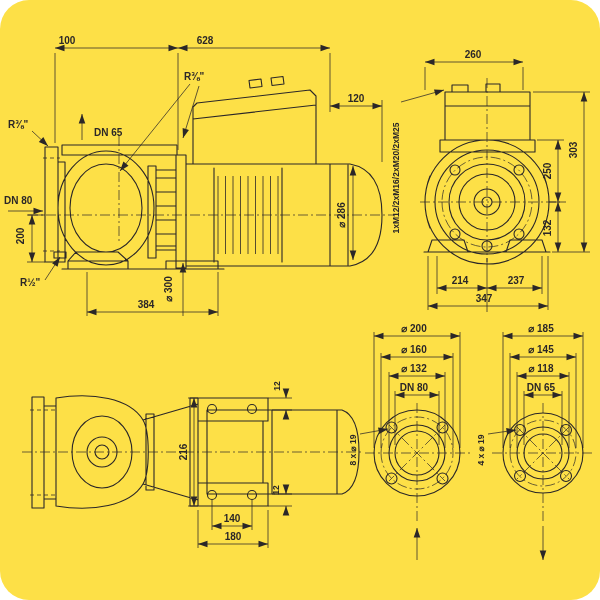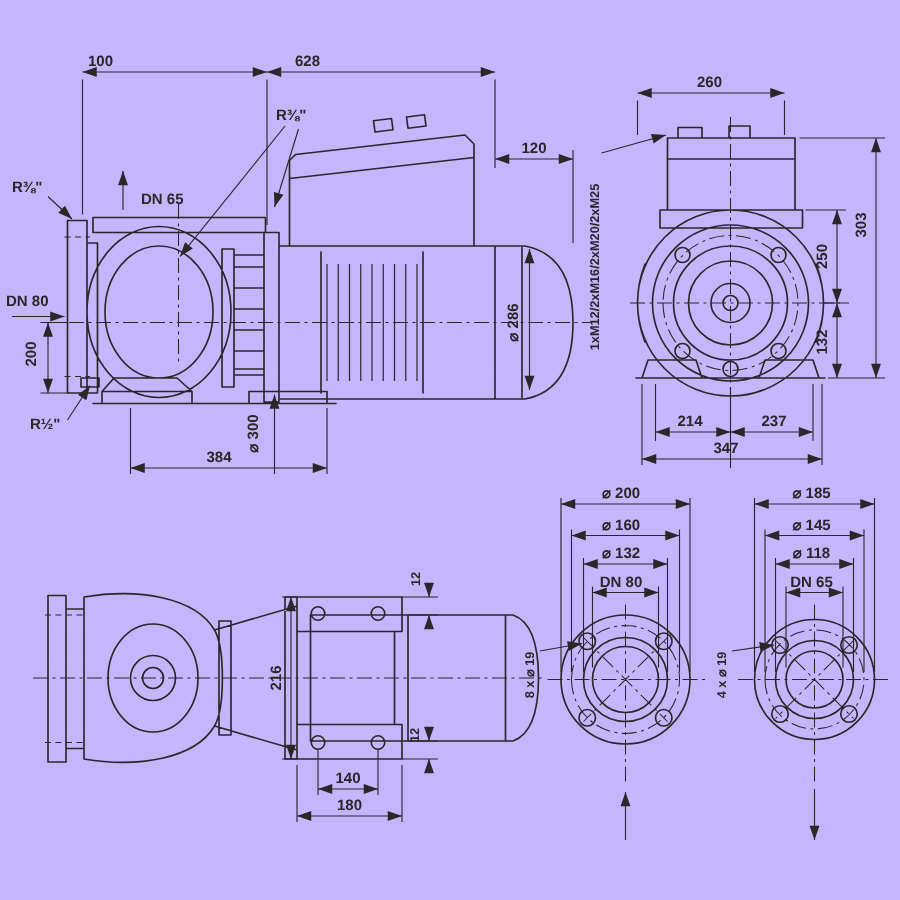--- a/index.html
+++ b/index.html
@@ -1,16 +1,16 @@
 <!DOCTYPE html>
 <html><head>
 <meta charset="utf-8">
 <style>
   html,body{margin:0;padding:0;background:#ffffff;}
-  #stage{width:600px;height:600px;background:#c4b5fd;position:relative;overflow:hidden;}
+  #stage{width:600px;height:600px;background:#fde047;position:relative;overflow:hidden;border-radius:29px;}
   svg{display:block;}
   .o{fill:none;stroke:#2b2728;stroke-width:1.1;stroke-linejoin:round;stroke-linecap:round}
   .o2{fill:none;stroke:#2b2728;stroke-width:.8}
   .d{fill:none;stroke:#2b2728;stroke-width:.75}
   .dim{fill:none;stroke:#2b2728;stroke-width:.75;marker-start:url(#aS);marker-end:url(#aE)}
   .dimE{fill:none;stroke:#2b2728;stroke-width:.75;marker-end:url(#aE)}
   .cl{fill:none;stroke:#2b2728;stroke-width:.7;stroke-dasharray:10 3 2 3}
   .hd{fill:none;stroke:#2b2728;stroke-width:.75;stroke-dasharray:4 3}
   text{font:bold 10px "Liberation Sans",sans-serif;fill:#2b2728;text-anchor:middle}
   text.s{font-size:8.5px}

